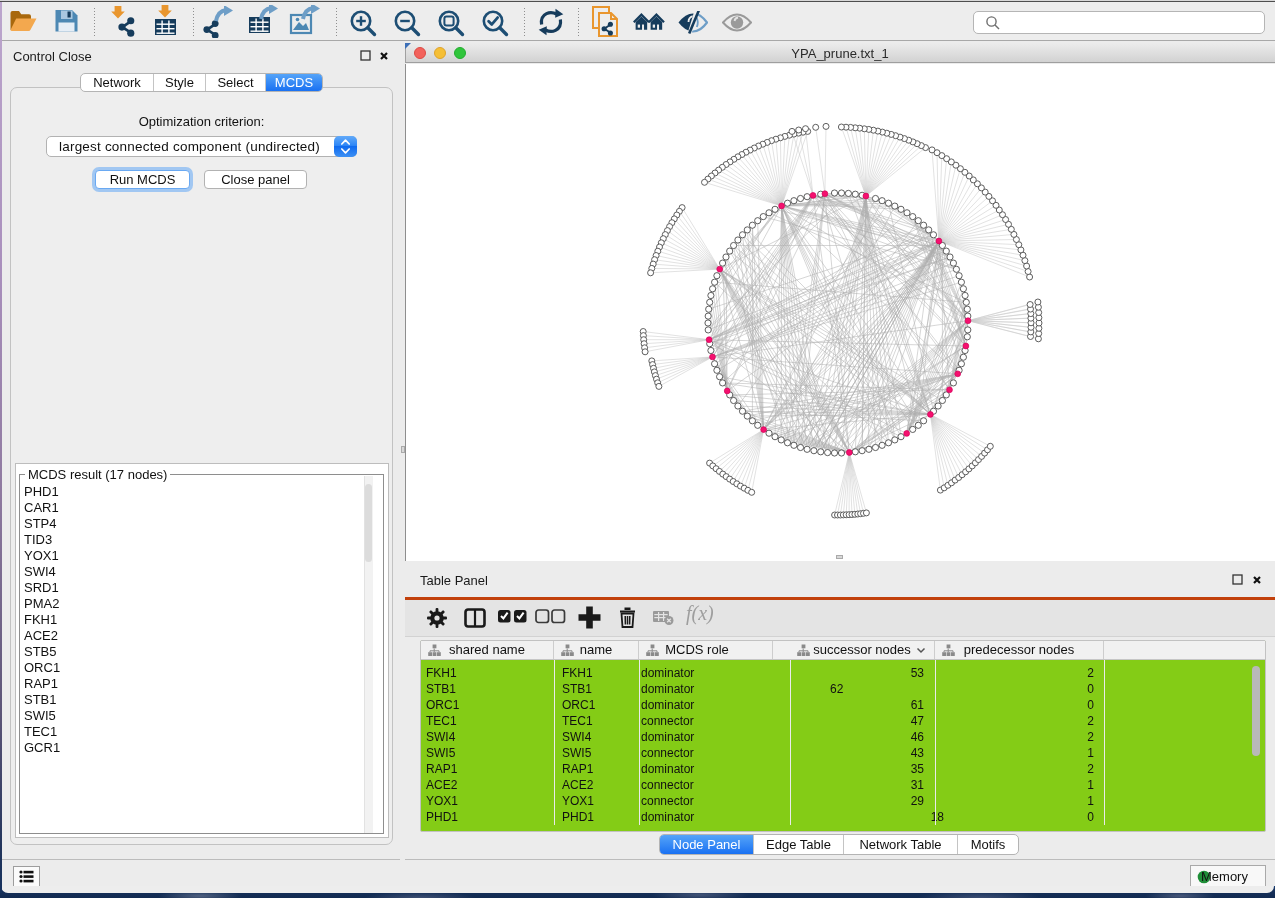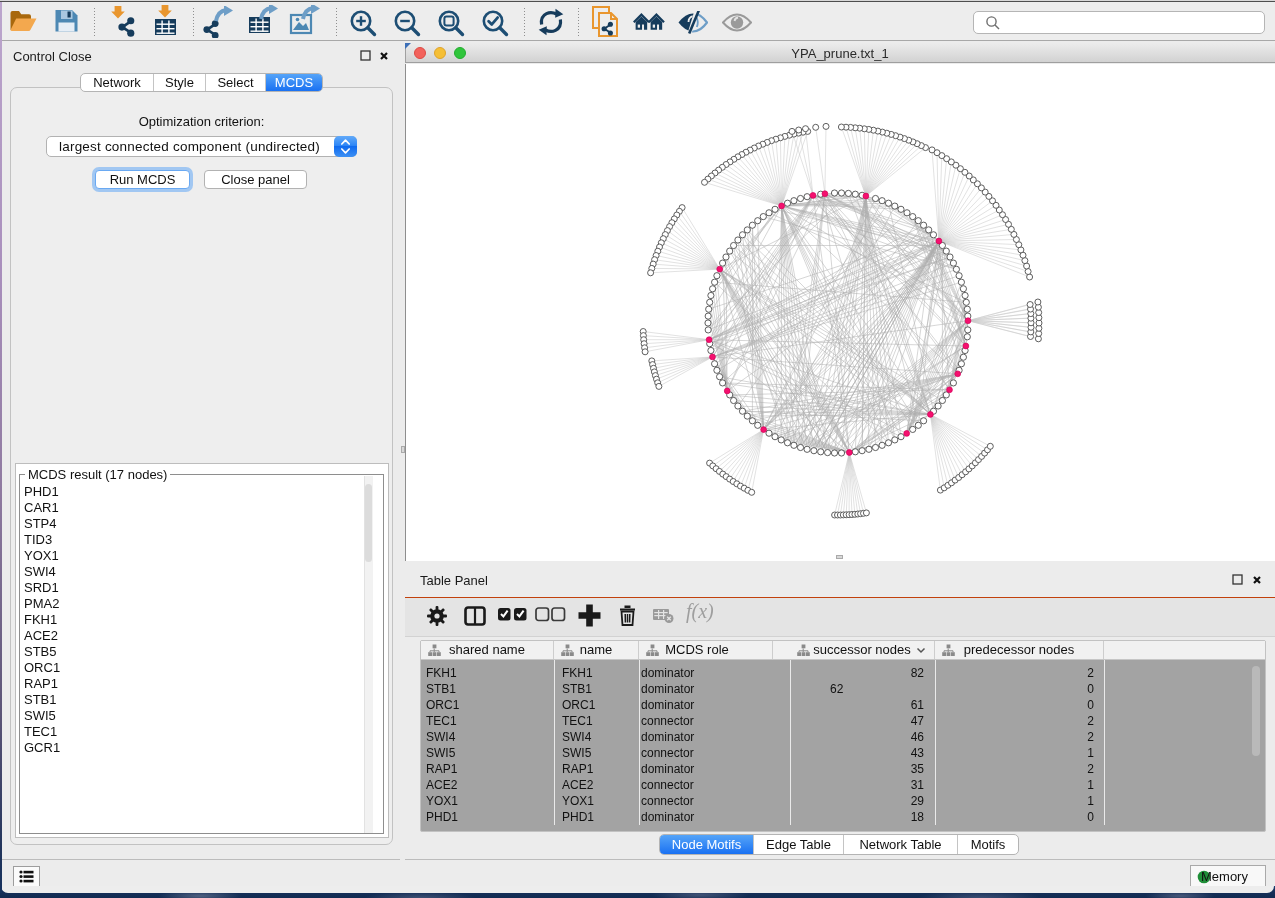--- a/index.html
+++ b/index.html
@@ -47,22 +47,22 @@
   
   #nw-title { left:405px; top:43px; width:870px; height:20px;
               background:linear-gradient(#ececec,#d2d2d2); border-bottom:1px solid #9f9f9f; border-left:1px solid #a0a0a0; }
   .tl { position:absolute; top:47px; width:12px; height:12px; border-radius:50%; }
   #nw-name { left:405px; top:46px; width:870px; text-align:center; font-size:13px; color:#2a2a2a; }
   #nw-canvas { left:405px; top:64px; width:870px; height:497px; background:#fff; border-left:1px solid #8e8e8e; }
   #split-h { left:836px; top:555px; width:7px; height:4px; background:#d8d8d8; border:1px solid #aaa; }
   #split-v { left:401px; top:446px; width:4px; height:7px; background:#d8d8d8; border:1px solid #aaa; }
   
   #tp-title { left:420px; top:573px; font-size:13px; color:#1a1a1a; }
-  #tp-toolbar { left:405px; top:597px; width:870px; height:40px; background:#e4e4e4; border-top:1px solid #c2410c; border-bottom:1px solid #d2d2d2; }
-  #tbl-box { left:420px; top:640px; width:846px; height:192px; background:#a3a3a3; border:1px solid #c2c2c2; border-radius:2px; }
+  #tp-toolbar { left:405px; top:597px; width:870px; height:40px; background:#e4e4e4; border-top:3px solid #c2410c; border-bottom:1px solid #d2d2d2; }
+  #tbl-box { left:420px; top:640px; width:846px; height:192px; background:#84cc16; border:1px solid #c2c2c2; border-radius:2px; }
   #tbl-head { position:absolute; left:0; top:0; width:844px; height:19px; background:#f1f1f1; border-bottom:1px solid #c6c6c6; font-size:13px; color:#111; }
   .hcell { position:absolute; top:0; height:18px; border-right:1px solid #cdcdcd; text-align:center; line-height:18px; }
   .hicon { position:absolute; top:3px; }
   .row { position:absolute; font-size:12px; color:#111; height:16px; line-height:16px; }
   #tbl-sb { left:1252px; top:666px; width:8px; height:90px; background:#b9b9b9; border-radius:4px; }
   #tp-tabs { left:659px; top:834px; width:360px; height:21px; }
   #tp-tabs .seg { font-size:13px; }
   
   #mem-btn { left:1190px; top:865px; width:76px; height:23px; background:#f8f8f8; border:1px solid #a9a9a9; font-size:13px; color:#111; }
   
@@ -1238,21 +1238,21 @@
         </g>
       </svg>
     <svg class="hicon" style="left:495px;top:6px" width="10" height="7" viewBox="0 0 10 7">
         <path d="M1.5 1.5 L5 5 L8.5 1.5" fill="none" stroke="#555" stroke-width="1.5"></path>
       </svg>
   </div>
   <div class="row" style="left:5px;top:24px;width:700px">
       <span style="position:absolute;left:0">FKH1</span>
       <span style="position:absolute;left:136px">FKH1</span>
       <span style="position:absolute;left:215px">dominator</span>
-      <span style="position:absolute;left:404px;width:94px;text-align:right">82</span>
+      <span style="position:absolute;left:404px;width:94px;text-align:right">53</span>
       <span style="position:absolute;left:574px;width:94px;text-align:right">2</span>
     </div>
   <div class="row" style="left:5px;top:40px;width:700px">
       <span style="position:absolute;left:0">STB1</span>
       <span style="position:absolute;left:136px">STB1</span>
       <span style="position:absolute;left:215px">dominator</span>
       <span style="position:absolute;left:404px;width:94px;text-align:left">62</span>
       <span style="position:absolute;left:574px;width:94px;text-align:right">0</span>
     </div>
   <div class="row" style="left:5px;top:56px;width:700px">
@@ -1301,32 +1301,32 @@
       <span style="position:absolute;left:0">YOX1</span>
       <span style="position:absolute;left:136px">YOX1</span>
       <span style="position:absolute;left:215px">connector</span>
       <span style="position:absolute;left:404px;width:94px;text-align:right">29</span>
       <span style="position:absolute;left:574px;width:94px;text-align:right">1</span>
     </div>
   <div class="row" style="left:5px;top:168px;width:700px">
       <span style="position:absolute;left:0">PHD1</span>
       <span style="position:absolute;left:136px">PHD1</span>
       <span style="position:absolute;left:215px">dominator</span>
-      <span style="position:absolute;left:404px;width:94px;text-align:right">18</span>
+      <span style="position:absolute;left:424px;width:94px;text-align:right">18</span>
       <span style="position:absolute;left:574px;width:94px;text-align:right">0</span>
     </div>
   <div style="position:absolute;left:133px;top:19px;width:1px;height:165px;background:#eaeaea"></div>
   <div style="position:absolute;left:218px;top:19px;width:1px;height:165px;background:#eaeaea"></div>
   <div style="position:absolute;left:369px;top:19px;width:1px;height:165px;background:#eaeaea"></div>
   <div style="position:absolute;left:514px;top:19px;width:1px;height:165px;background:#eaeaea"></div>
   <div style="position:absolute;left:683px;top:19px;width:1px;height:165px;background:#eaeaea"></div>
 </div>
 <div class="abs" id="tbl-sb"></div>
 <div class="abs tabgrp" id="tp-tabs">
-  <div class="seg sel" style="width:94px">Node Motifs</div>
+  <div class="seg sel" style="width:94px">Node Panel</div>
   <div class="seg" style="width:90px">Edge Table</div>
   <div class="seg" style="width:114px">Network Table</div>
   <div class="seg" style="width:60px">Motifs</div>
 </div>
 <div class="abs" id="rstatus-line"></div>
 <div class="abs" id="mem-btn">
   <svg width="14" height="14" style="position:absolute;left:6px;top:4px" viewBox="0 0 14 14">
       <circle cx="7" cy="7" r="6.3" fill="#1f8e38"></circle>
     </svg>
   <span style="position:absolute;left:10px;top:3px">Memory</span>

